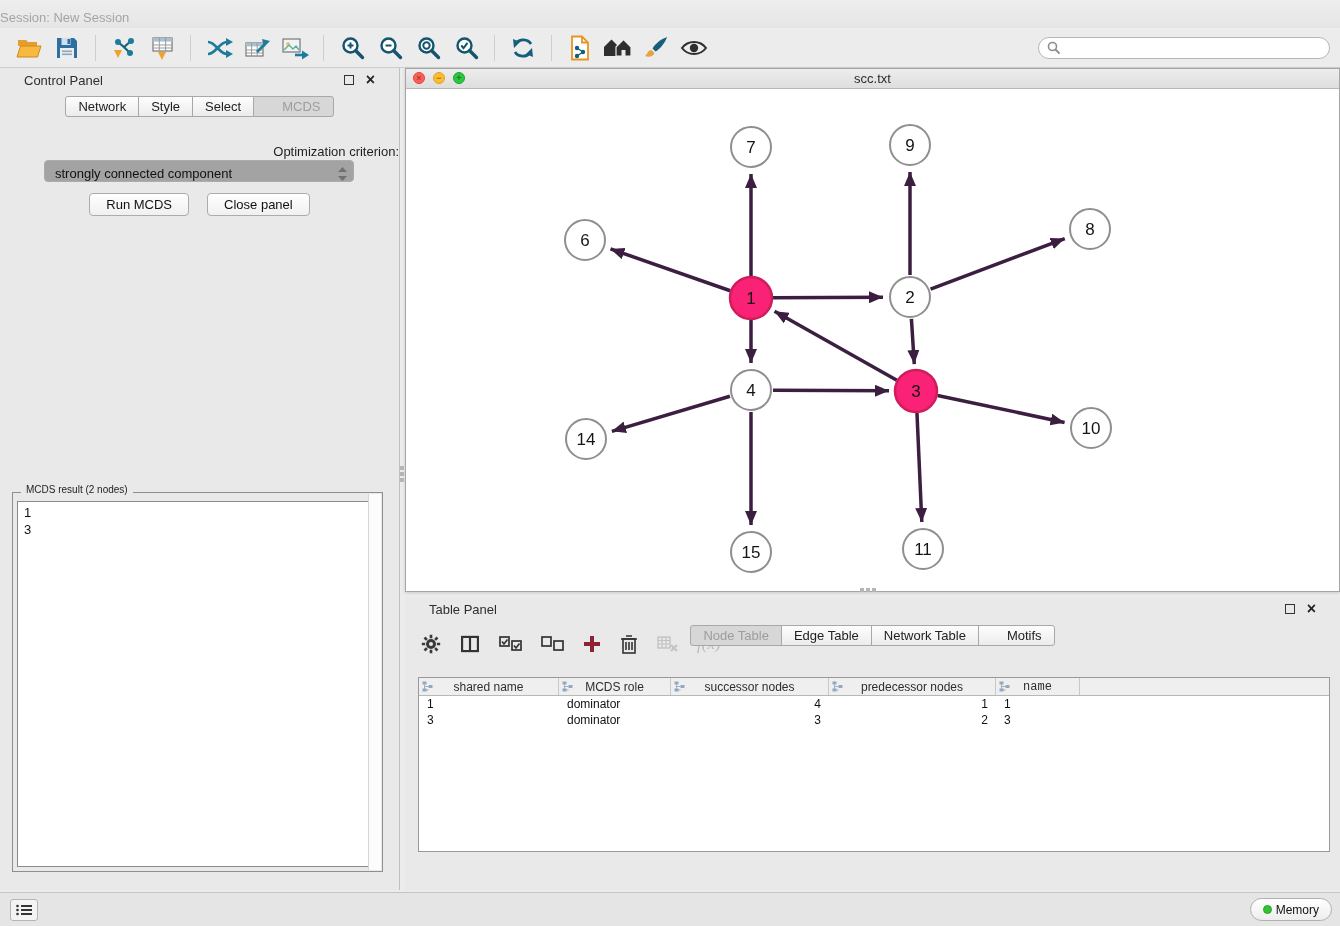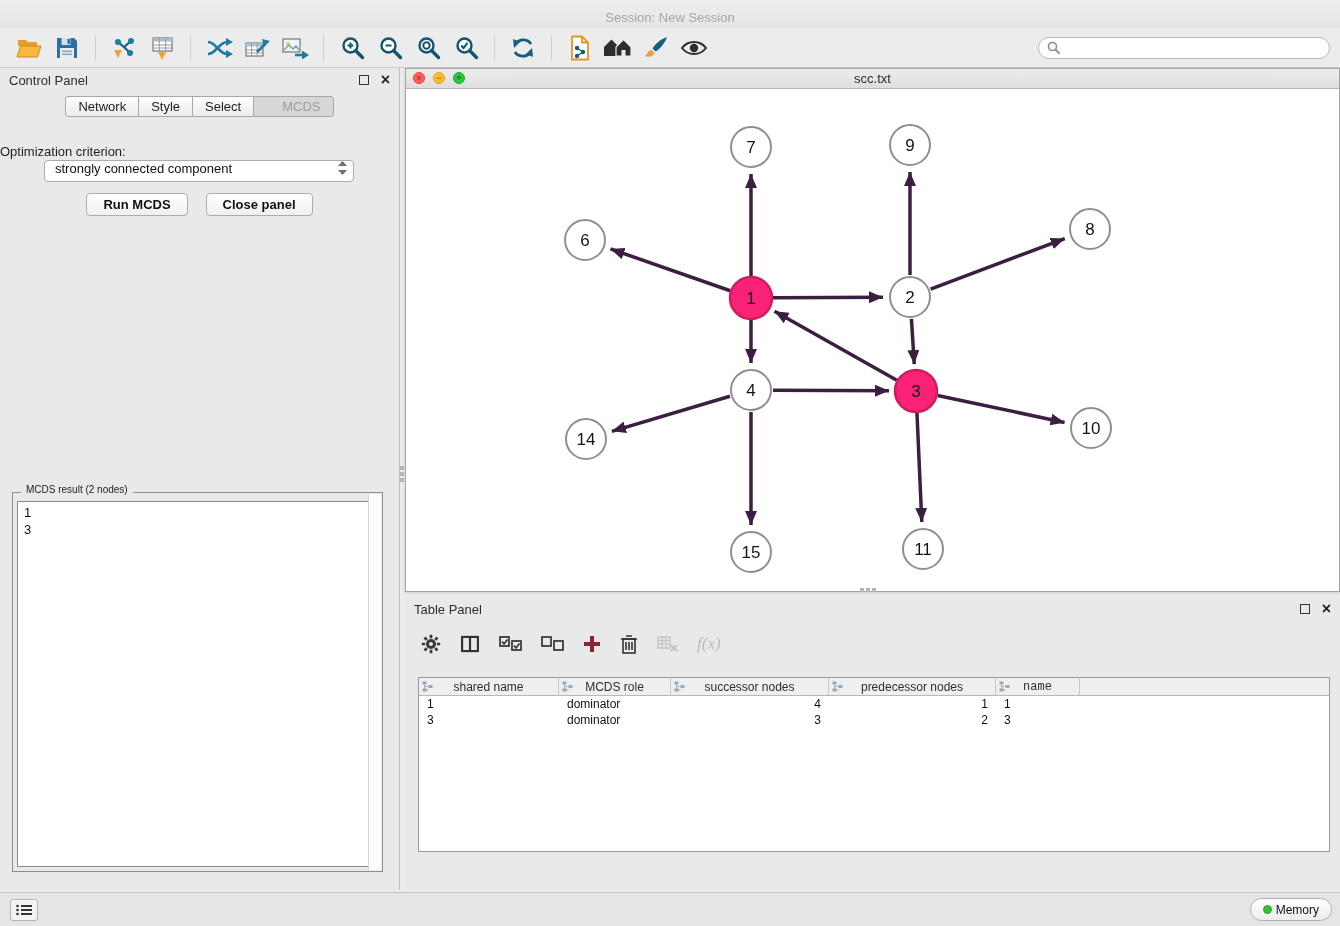--- a/index.html
+++ b/index.html
@@ -7,55 +7,55 @@
   body {
     font-family: "Liberation Sans", sans-serif;
     font-size: 13px; color: #222;
     background: #ececec; position: relative; overflow: hidden;
   }
   svg { display: block; }
 
   
   .titlebar { position:absolute; left:0; top:0; width:1340px; height:36px;
     background:linear-gradient(#eeeeee,#e3e3e3); border-bottom:1px solid #c6c6c6;
-    display:flex; align-items:center; justify-content:center; }
+    display:flex; align-items:center; }
   .titlebar .title { color:#a5a5a5; font-size:13px; }
 
   
   .toolbar { position:absolute; left:0; top:28px; width:1340px; height:40px;
     background:#ececec; border-bottom:1px solid #cdcdcd;
     display:flex; align-items:center; padding:0 10px; }
   .tbtn { height:32px; min-width:32px; display:flex; align-items:center; justify-content:center;
     margin:0 3px; border-radius:4px; cursor:default; }
   .sep { width:1px; height:26px; background:#cfcfcf; margin:0 9px; }
   .search { margin-left:auto; width:292px; height:22px; border:1px solid #b8b8b8;
     border-radius:12px; background:#fff; display:flex; align-items:center; padding:0 8px; gap:5px; }
   .search input { border:none; outline:none; flex:1; font-size:12px; font-family:inherit; background:transparent; }
 
   
-  .panel-head { height:24px; display:flex; align-items:center; padding:0 9px; }
+  .panel-head { height:24px; display:flex; align-items:center; padding:0 24px; }
   .panel-head .ptitle { font-size:13px; color:#2e2e2e; }
   .panel-head .spacer { flex:1; }
   .float-ic { width:10px; height:10px; border:1.6px solid #333; display:inline-block; margin-right:12px; }
   .close-ic { font-size:16px; font-weight:bold; color:#222; line-height:10px; }
 
   
   .control-panel { position:absolute; left:0; top:68px; width:400px; height:822px;
     background:#e9e9e9; border-right:1px solid #c0c0c0; }
   .tabs { position:absolute; left:0; top:28px; width:100%; display:flex; justify-content:center; }
   .tab { height:21px; line-height:19px; padding:0 12px; border:1px solid #a8a8a8;
     background:linear-gradient(#fdfdfd,#ececec); margin-left:-1px; font-size:13px; color:#222; cursor:default; }
   .tab:first-child { border-radius:3px 0 0 3px; margin-left:0; }
   .tab:last-child { border-radius:0 3px 3px 0;padding-left:28px; }
   .tab.active { background:#d7d7d7; color:#9d9d9d; }
-  .opt-label { position:absolute; left:0; top:76px; width:100%; text-align:left; font-size:13px; color:#1f1f1f; }
-  .dropdown { position:absolute; left:44px; top:92px; width:310px; height:22px; background:#ffffff;
-    border:1px solid #acacac; border-radius:4px; display:flex; align-items:flex-start; padding:0 6px 0 10px; }
+  .opt-label { position:absolute; left:0; top:76px; width:100%; text-align:right; font-size:13px; color:#1f1f1f; }
+  .dropdown { position:absolute; left:44px; top:92px; width:310px; height:22px; background:#a3a3a3;
+    border:1px solid #acacac; border-radius:4px; display:flex; align-items:flex-end; padding:0 6px 0 10px; }
   .dropdown .dval { flex:1; font-size:13px; color:#111; }
-  .btn-row { position:absolute; left:0; top:125px; width:100%; display:flex; justify-content:center; gap:18px;font-weight:bold; }
+  .btn-row { position:absolute; left:0; top:125px; width:100%; display:flex; justify-content:center; gap:18px; }
   .btn { height:23px; padding:0 16px; border:1px solid #acacac; border-radius:4px;
     background:linear-gradient(#ffffff,#f0f0f0); font-size:13px; color:#111; display:flex; align-items:center; cursor:default; }
   .result-box { position:absolute; left:12px; top:424px; width:371px; height:380px;
     border:1px solid #8f8f8f; background:#e9e9e9; }
   .result-legend { position:absolute; left:8px; top:-9px; background:#e9e9e9; padding:0 5px; font-size:10px; color:#1d1d1d; }
   .result-inner { position:absolute; left:4px; top:8px; right:4px; bottom:4px; background:#fff;
     border:1px solid #8a8a8a; padding:2px 6px; font-size:13px; line-height:17px; white-space:pre; color:#111; }
   .scrolltrack { position:absolute; right:1px; top:1px; bottom:1px; width:13px; background:#fcfcfc; border-left:1px solid #d6d6d6; }
 
   
@@ -540,20 +540,26 @@
         </div>
         <div class="tr">
           <div class="td" style="width: 140px; text-align: left;">3</div>
           <div class="td" style="width: 112px; text-align: left;">dominator</div>
           <div class="td" style="width: 158px; text-align: right;">3</div>
           <div class="td" style="width: 167px; text-align: right;">2</div>
           <div class="td" style="width: 84px; text-align: left;">3</div>
         </div>
       </div>
   </div>
+  <div class="tabs table-tabs" id="table-tabs">
+      <div class="tab active">Node Table</div>
+      <div class="tab">Edge Table</div>
+      <div class="tab">Network Table</div>
+      <div class="tab">Motifs</div>
+    </div>
 </div>
 
 <div class="statusbar">
   <div class="menu-btn">
     <span>
         <svg width="16" height="12" viewBox="0 0 16 12">
           <circle cx="1.5" cy="2" r="1.3" fill="#333"></circle>
           <rect x="5" y="1" width="11" height="2" fill="#333"></rect>
           <circle cx="1.5" cy="6" r="1.3" fill="#333"></circle>
           <rect x="5" y="5" width="11" height="2" fill="#333"></rect>

